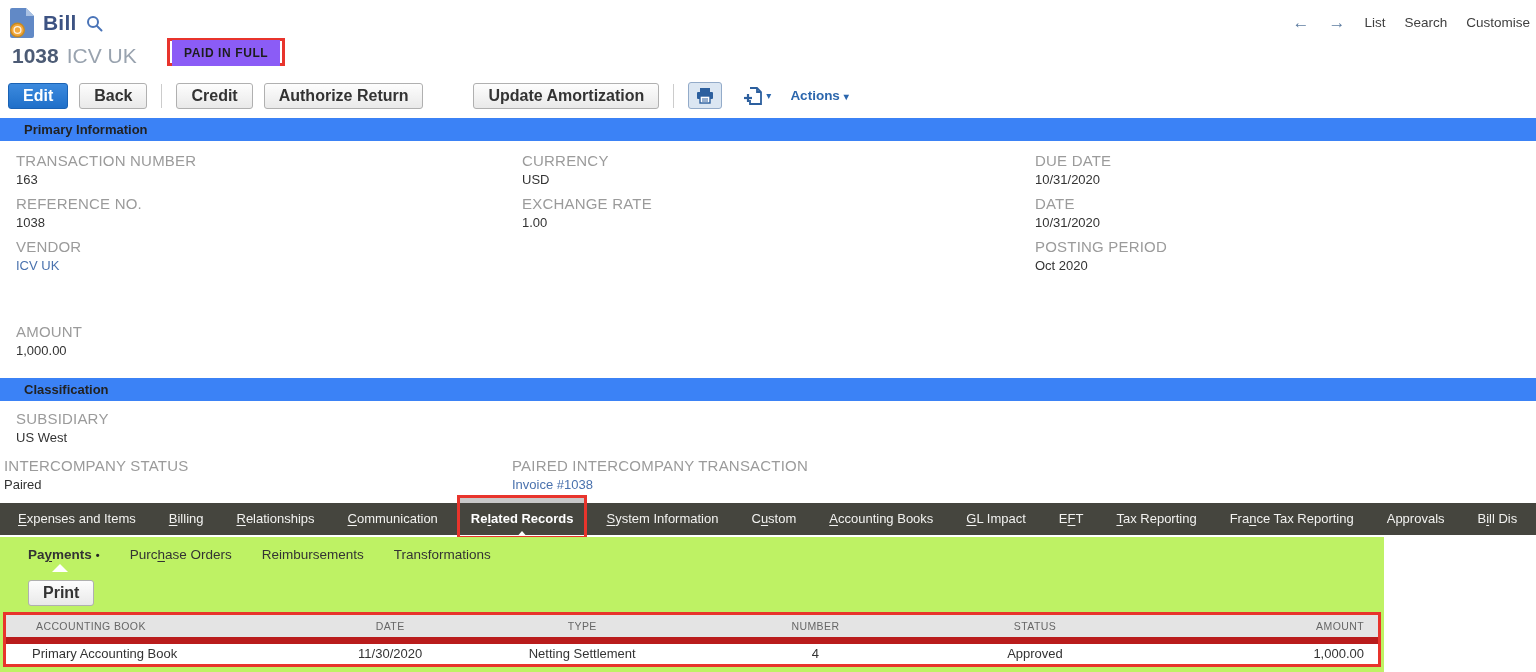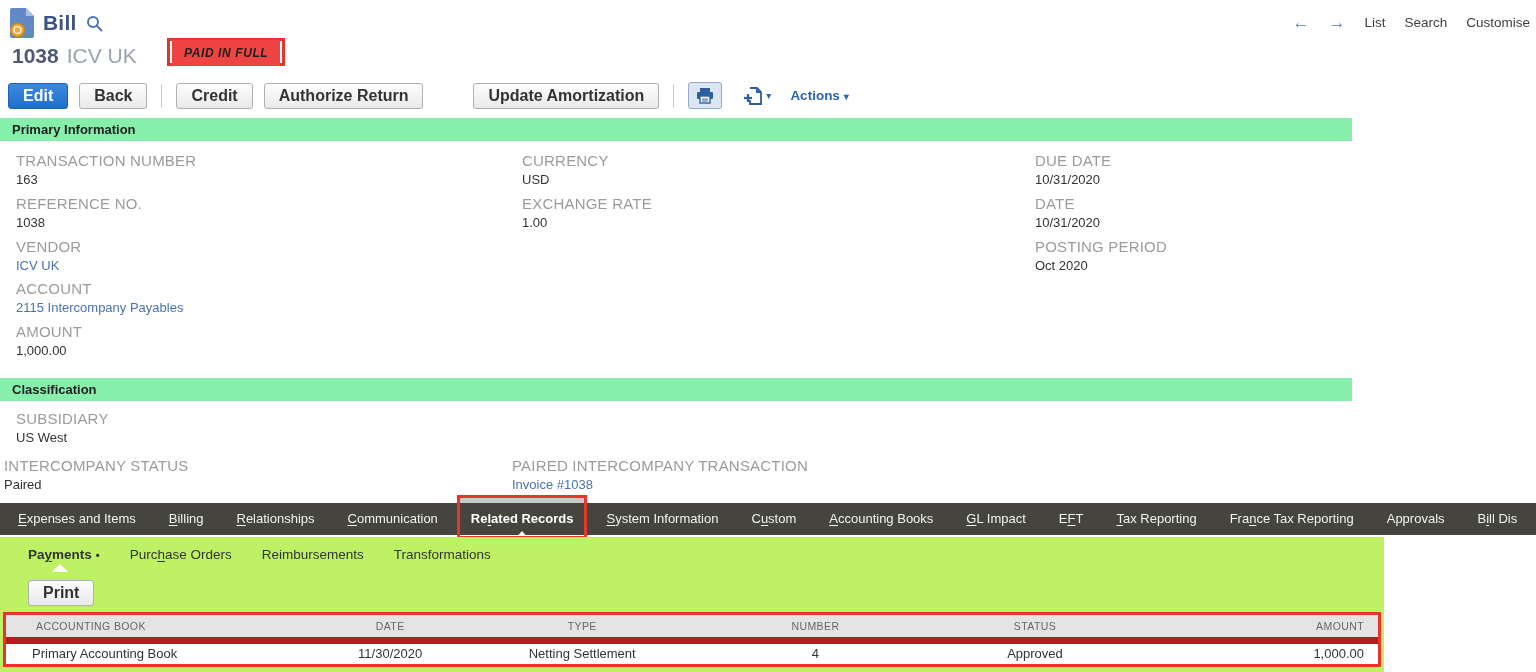--- a/index.html
+++ b/index.html
@@ -15,38 +15,38 @@
 
   .header-right { position:absolute; top:14px; right:6px; display:flex; align-items:center; gap:19px; font-size:13.5px; color:#444; }
   .nav-arrow { color:#5e7da1; font-size:17px; font-weight:700; cursor:pointer; line-height:1; }
   .header-link { cursor:pointer; color:#3f3f3f; }
 
   
   .title-row { position:absolute; top:44px; left:12px; display:flex; align-items:center; }
   .tran-number { font-size:21px; font-weight:700; color:#4c5b75; margin-right:8px; }
   .tran-entity { font-size:21px; font-weight:400; color:#99a3af; }
   .stamp-box { position:absolute; left:155px; top:-6px; border:3px solid #e8342c; padding:2px; background:#fff; }
-  .stamp { background:#ef4444; color:#1d1d1d; font-size:12px; font-weight:700; letter-spacing:0.6px; padding:6px 12px; white-space:nowrap;font-style:italic; }
+  .stamp { background:#8b5cf6; color:#1d1d1d; font-size:12px; font-weight:700; letter-spacing:0.6px; padding:6px 12px; white-space:nowrap; }
 
   
   .toolbar { position:absolute; top:82px; left:8px; display:flex; align-items:center; gap:11px; }
   .btn { display:inline-block; font-family:"Liberation Sans",sans-serif; font-size:16px; font-weight:700; color:#333;
          background:linear-gradient(#fdfdfd,#e9e9e9); border:1px solid #b0b0b0; border-radius:3px;
          padding:4px 14px; cursor:pointer; line-height:16px; }
   .btn-primary { background:linear-gradient(#3c8ade,#1f6fc9); border-color:#1a62b4; color:#fff; }
   .tb-sep { width:1px; height:24px; background:#ccc; margin:0 3px; }
   .icon-btn { width:34px; height:27px; background:#dbe6f2; border:1px solid #93abc9; border-radius:3px;
               display:flex; align-items:center; justify-content:center; cursor:pointer; }
   .addrec-wrap { display:flex; align-items:center; gap:3px; cursor:pointer; margin-left:10px; }
   .caret { color:#2b66ad; font-size:10px; line-height:1; }
   .actions-label { color:#2b66ad; font-size:13.5px; font-weight:700; margin-left:8px; cursor:pointer; }
 
   
-  .section-bar { position:absolute; left:0; width:1352px; height:23px; background:#86efac;
-                 font-size:13px; font-weight:700; color:#222; line-height:23px; padding-left:12px; }
+  .section-bar { position:absolute; left:0; width:1536px; height:23px; background:#3b82f6;
+                 font-size:13px; font-weight:700; color:#222; line-height:23px; padding-left:24px; }
   .bar-primary { top:118px; }
   .bar-classification { top:378px; }
 
   .field { position:absolute; white-space:nowrap; }
   .flabel { font-size:15px; color:#9b9b9b; letter-spacing:0.2px; margin-bottom:3px; }
   .fvalue { font-size:13px; color:#333; }
   .link { color:#4a72ae; cursor:pointer; }
 
   
   .tabbar { position:absolute; top:503px; left:0; width:1536px; height:32px; background:#45453e;
@@ -157,24 +157,20 @@
     <div class="flabel">TRANSACTION NUMBER</div>
     <div class="fvalue">163</div>
   </div>
   <div class="field" style="left:16px; top:195px;">
     <div class="flabel">REFERENCE NO.</div>
     <div class="fvalue">1038</div>
   </div>
   <div class="field" style="left:16px; top:238px;">
     <div class="flabel">VENDOR</div>
     <div class="fvalue link">ICV UK</div>
-  </div>
-  <div class="field" style="left:16px; top:280px;">
-    <div class="flabel">ACCOUNT</div>
-    <div class="fvalue link">2115 Intercompany Payables</div>
   </div>
   <div class="field" style="left:16px; top:323px;">
     <div class="flabel">AMOUNT</div>
     <div class="fvalue">1,000.00</div>
   </div>
 
   <div class="field" style="left:522px; top:152px;">
     <div class="flabel">CURRENCY</div>
     <div class="fvalue">USD</div>
   </div>

